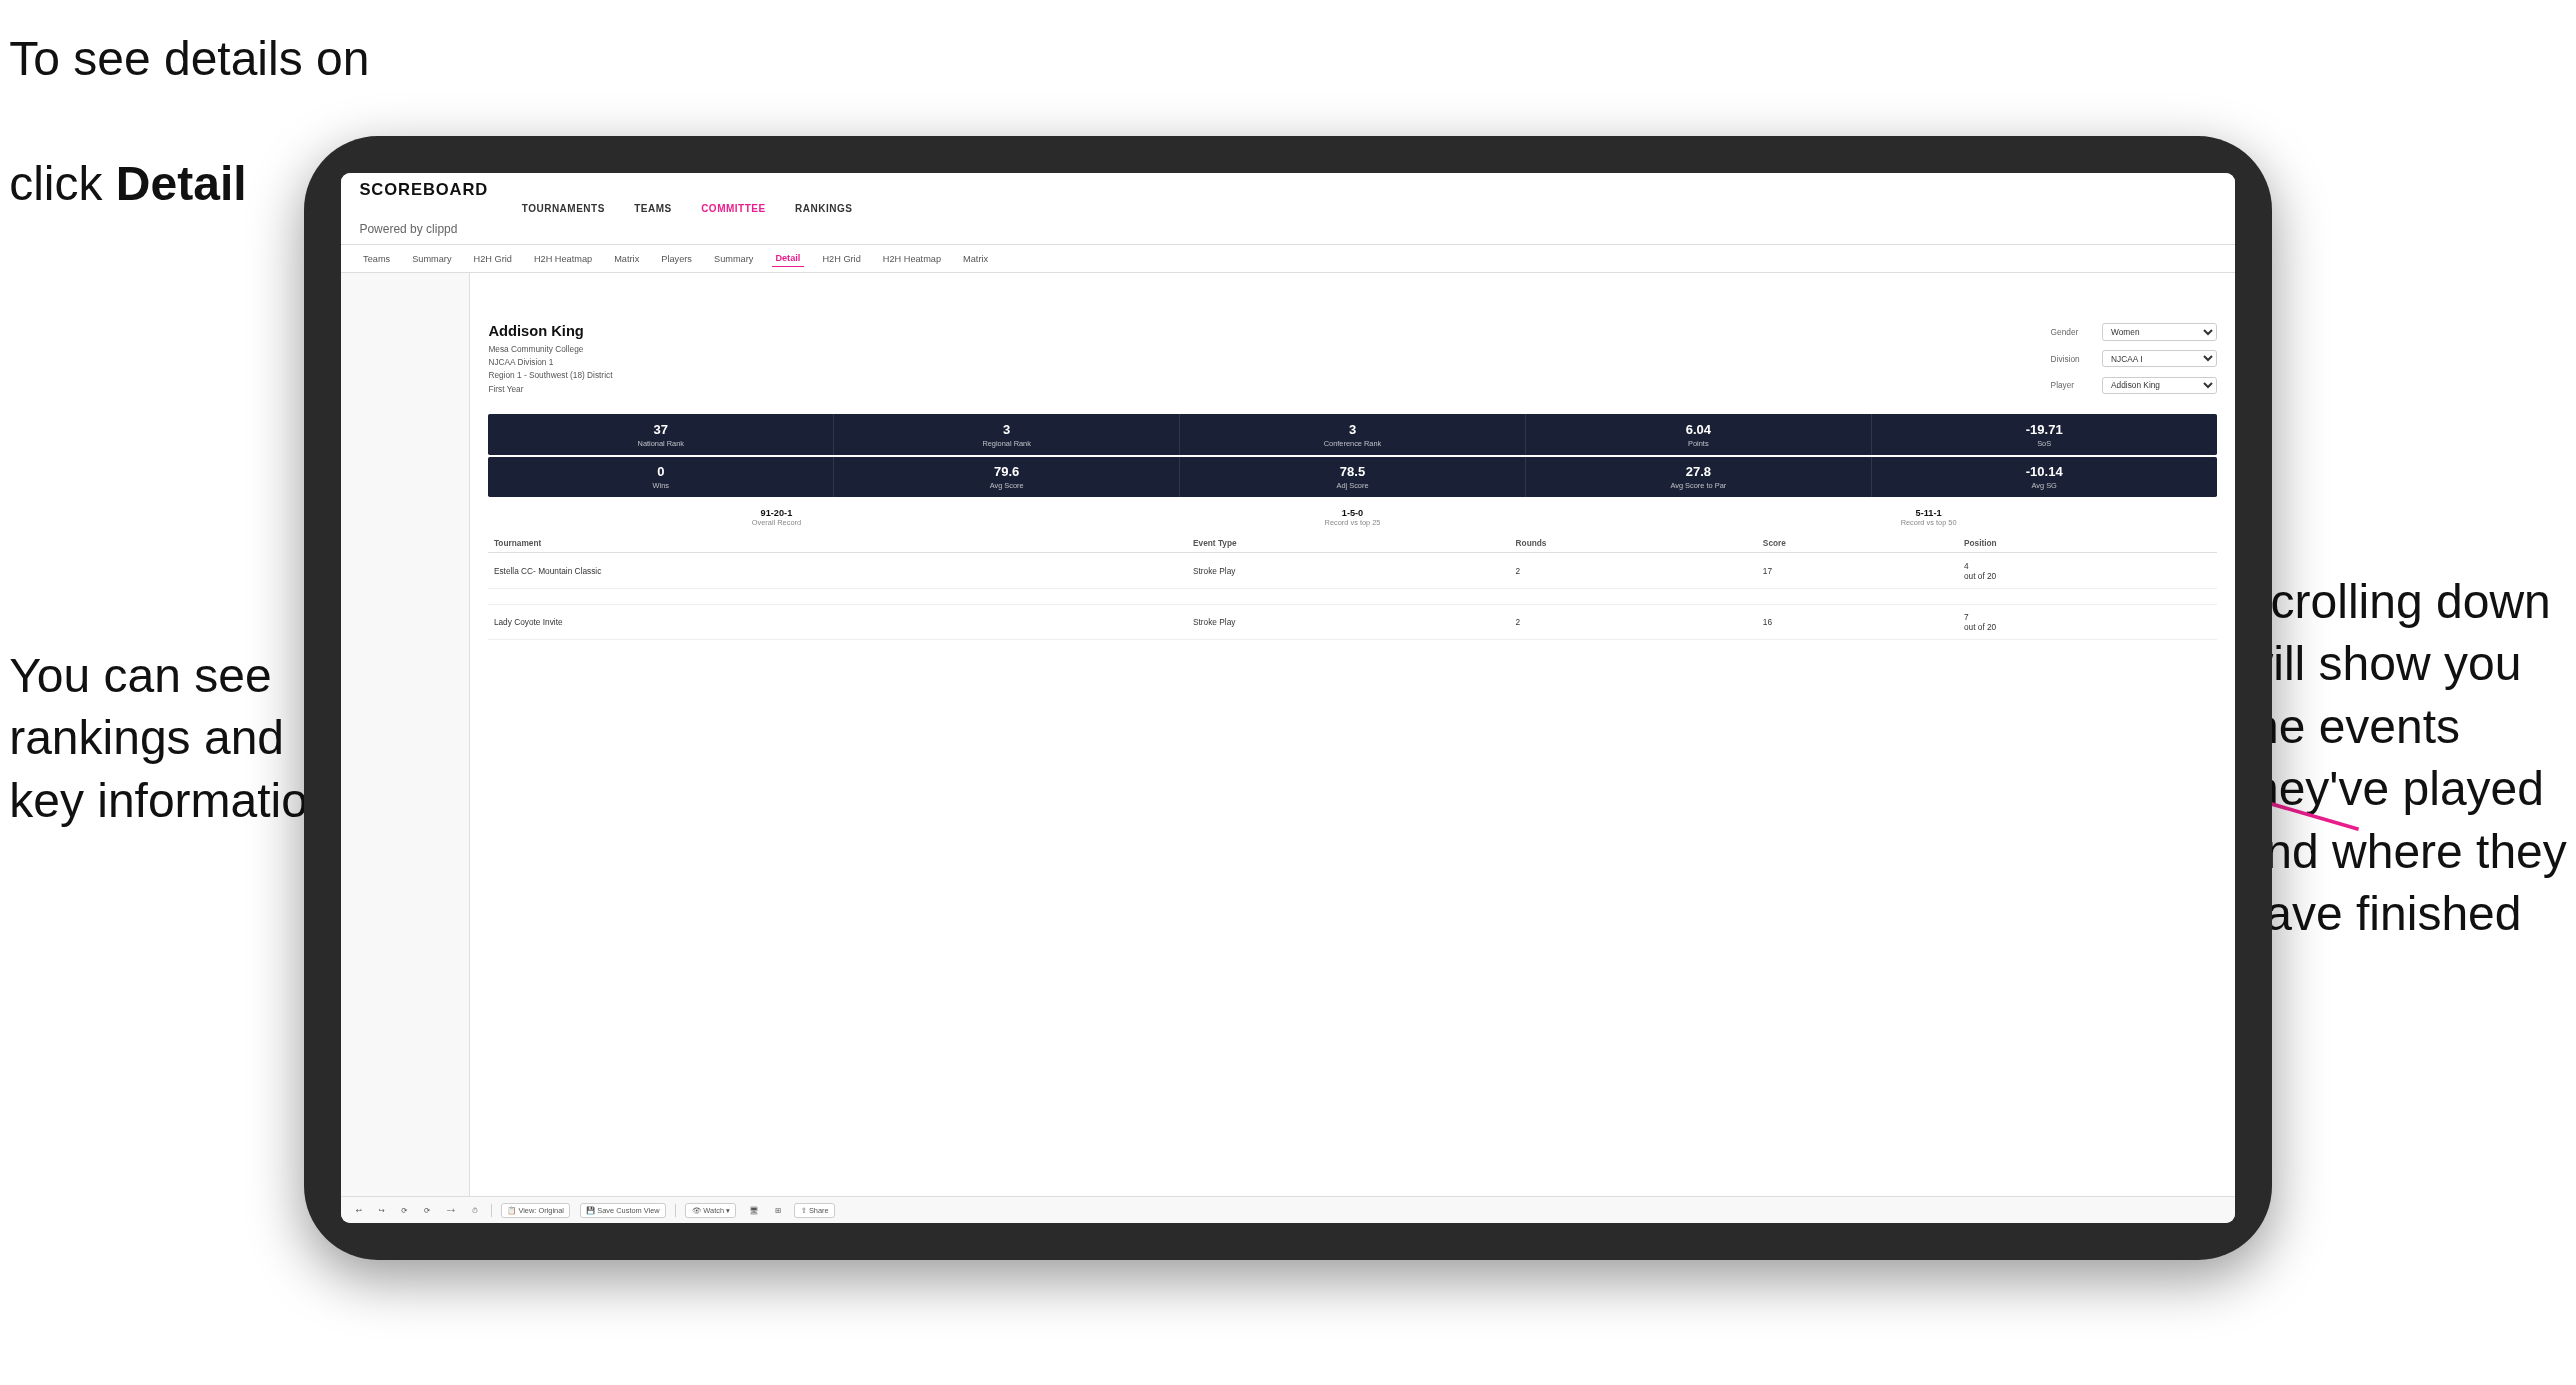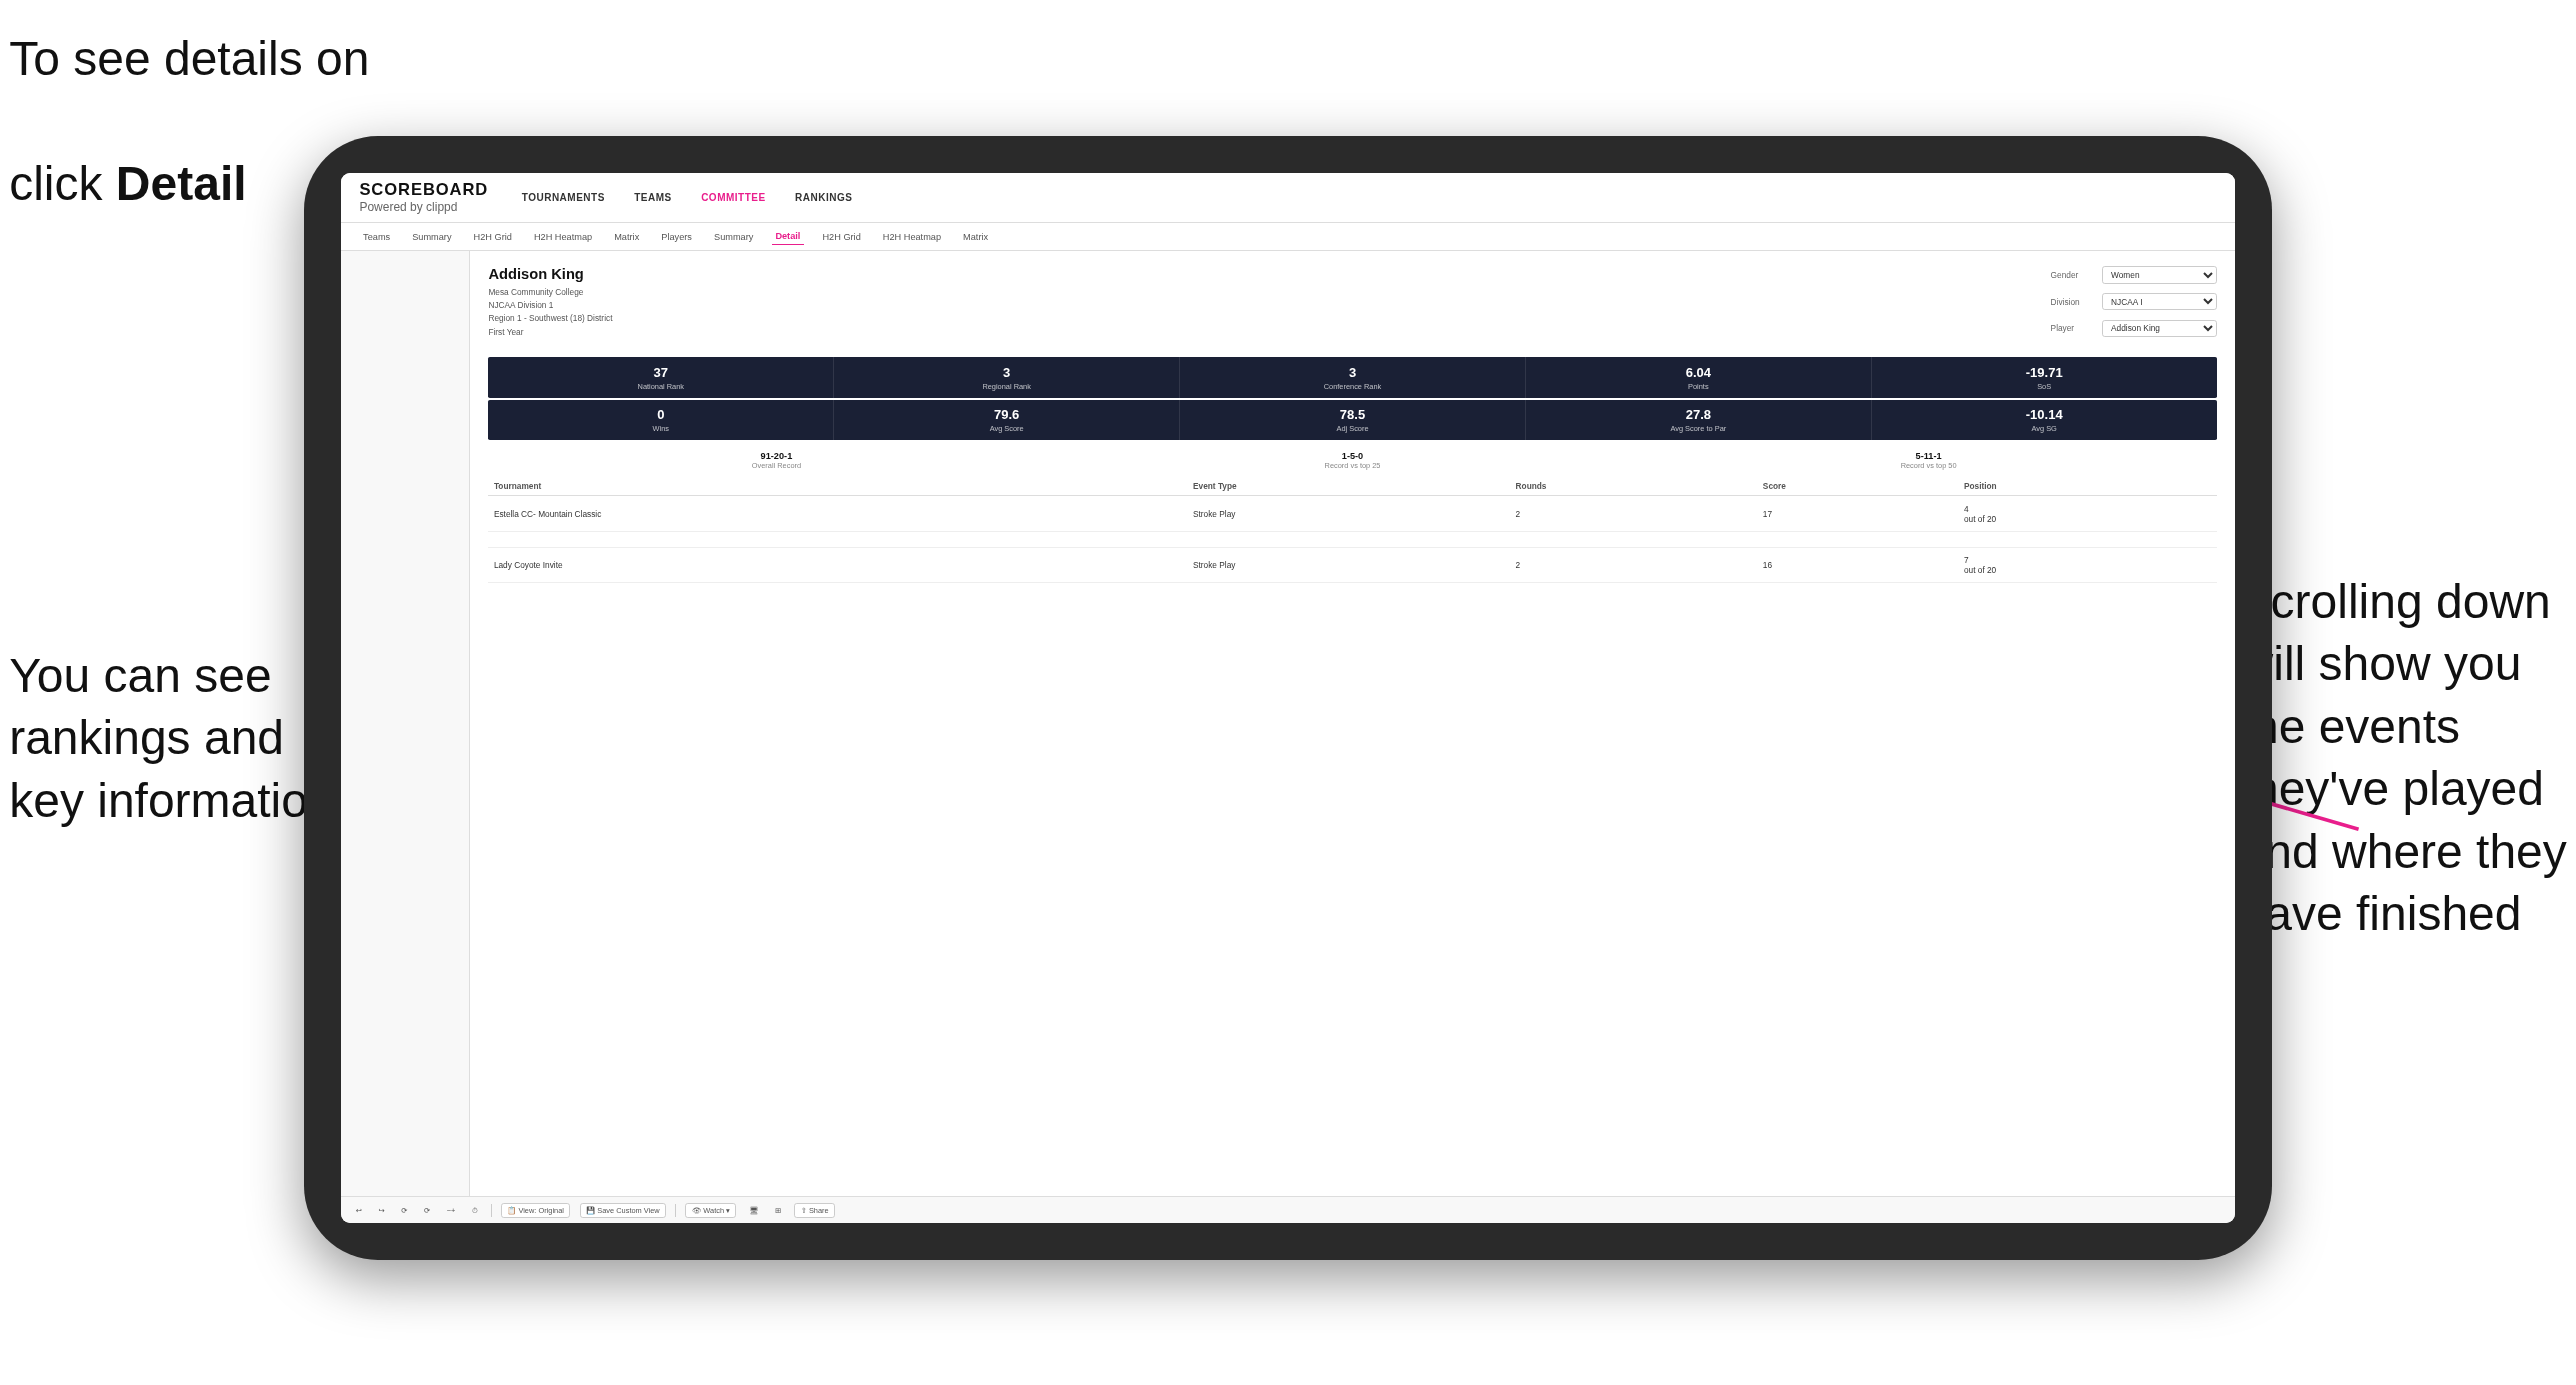--- a/index.html
+++ b/index.html
@@ -96,20 +96,21 @@
       align-items: center;
       padding: 7.4px 18.4px;
       border-bottom: 0.9px solid #ddd;
       background: #fff;
     }
 
     .logo-area {
       display: flex;
       flex-direction: column;
       margin-right: 28px;
+      gap: 22px;
     }
 
     .logo-text {
       font-size: 16.6px;
       font-weight: 900;
       color: #111;
       letter-spacing: 0.9px;
     }
 
     .logo-sub {
@@ -343,20 +344,21 @@
 
     .toolbar-separator {
       width: 0.9px;
       height: 13px;
       background: #ccc;
     }
 
     .header-content {
       display: flex;
       gap: 11px;
+      margin-top: 35px;
     }
 
     .player-info-left {
       flex: 1;
     }
 
     .player-info-right {
       width: 166px;
     }
   </style>

